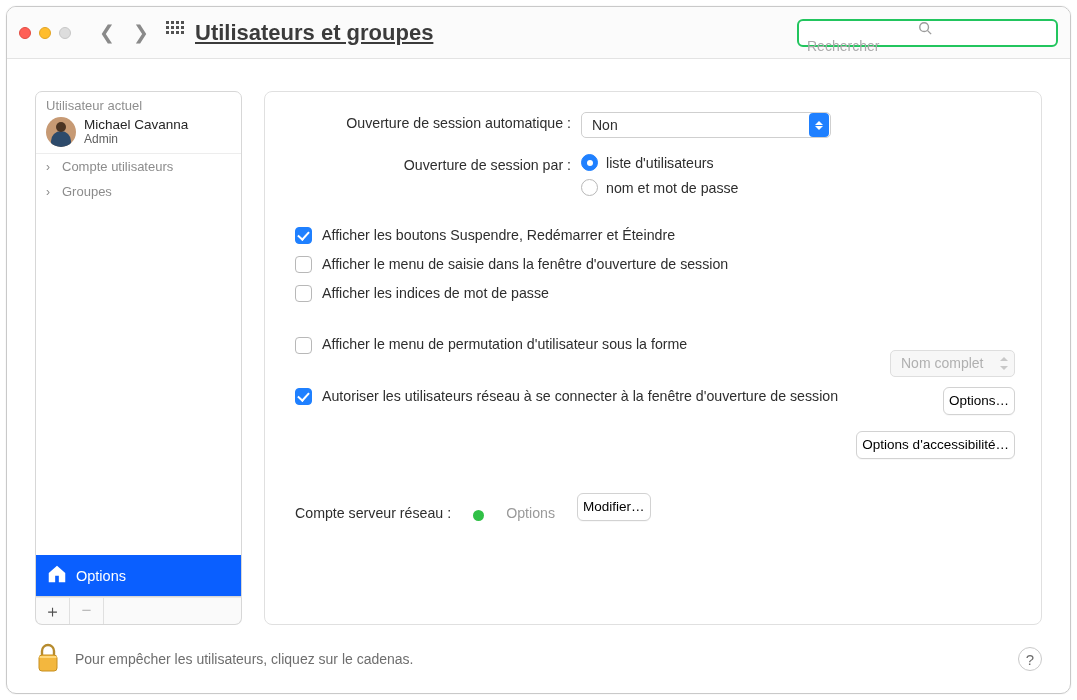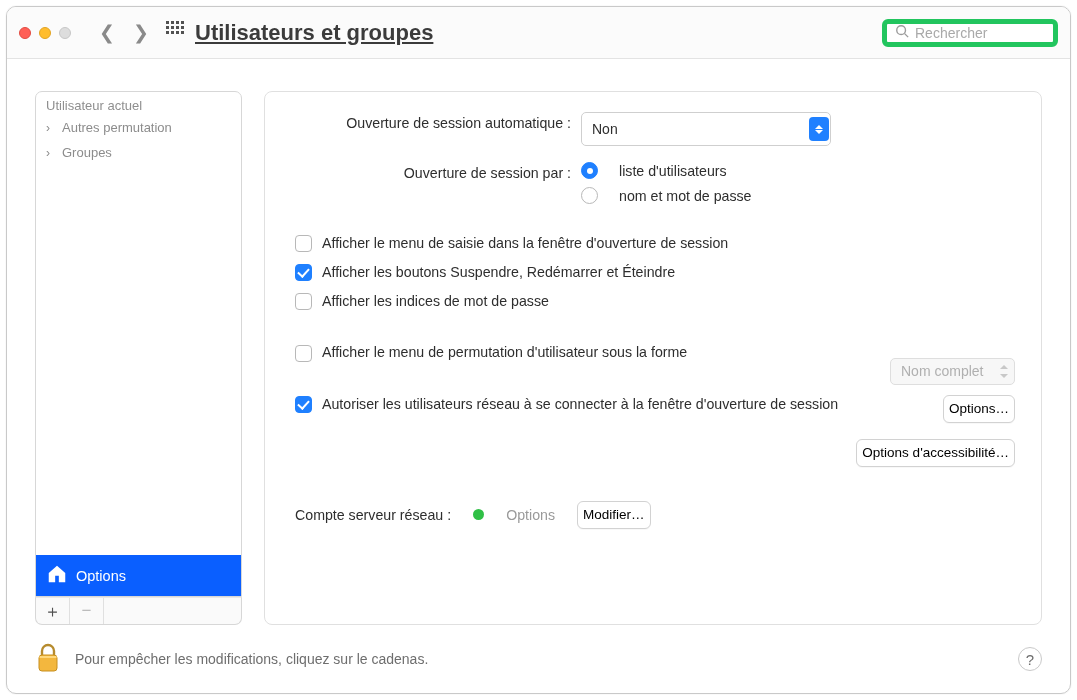--- a/index.html
+++ b/index.html
@@ -61,27 +61,28 @@
     font-size: 22px;
     font-weight: 600;
     margin-left: 0;
     flex: 1;
     color:#3b3b3b;
     text-decoration:underline;
   }
 
   .search {
     display:flex; align-items:center;
-    border:5px solid #22c55e;
+    border:2px solid #22c55e;
     border-radius: 6px;
     background:#fff;
     height:28px;
-    width:176px;
+    width:261px;
     padding:0 8px;
     color:#9c9c9c;
+    flex-direction:column;
   }
   .search svg { width:14px; height:14px; margin-right:6px; }
   .search input {
     border:none; outline:none; font-size:14px; color:#333; width:100%;
     background:transparent;
   }
   .search input::placeholder { color:#a9a9a9; }
 
   
   .body {
@@ -196,34 +197,34 @@
     border-radius:8px;
     padding: 20px 26px 20px 26px;
     display:flex;
     flex-direction:column;
     gap: 10px;
     font-size: 14.2px;
     color:#2e2e2e;
   }
   .row {
     display:flex;
-    align-items:center;
+    align-items:flex-end;
     gap:10px;
   }
   .row.labelrow {
     align-items:flex-start;
   }
   .form-label {
     width: 280px;
     text-align:right;
     padding-top:3px;
   }
   .select-popup {
     flex:0 0 250px;
-    height:34px;
+    height:26px;
     border:1px solid #cfcfcf;
     border-radius:5px;
     display:flex;
     align-items:center;
     justify-content:space-between;
     padding:0 0 0 10px;
     font-size:14px;
     background:#fff;
   }
   .popup-arrows {
@@ -255,21 +256,21 @@
     background:#1f80ff;
   }
   .radio.checked::after {
     content:""; position:absolute;
     left:4.5px; top:4.5px;
     width:6px; height:6px; border-radius:50%;
     background:#fff;
   }
 
   .radio-stack { display:flex; flex-direction:column; gap:8px; }
-  .radio-line { display:flex; align-items:center; gap:21px;text-align:center; }
+  .radio-line { display:flex; align-items:center; gap:8px;text-align:center; }
 
   .checkbox-row {
     display:flex; align-items:flex-start; gap:10px;
     padding-left: 4px;
   }
   .chk {
     appearance:none;
     width:17px; height:17px;
     border-radius:4px;
     border:1px solid #b8b8b8;
@@ -413,24 +414,31 @@
       <input type="text" placeholder="Rechercher" style="">
     </div>
   </div>
 
   <div class="body">
 
     <div class="sidebar-outer">
       <div class="sidebar">
         <div class="sidebar-section-label">Utilisateur actuel</div>
 
+        <div class="curr-user">
+          <div class="avatar"></div>
+          <div class="user-name-line">
+            <div class="user-name">Michael Cavanna</div>
+            <div class="user-role">Admin</div>
+          </div>
+        </div>
 
         <div class="sidebar-row">
           <span class="chev">›</span>
-          <span>Autres permutation</span>
+          <span>Compte utilisateurs</span>
         </div>
         <div class="sidebar-row">
           <span class="chev">›</span>
           <span>Groupes</span>
         </div>
 
         <div class="sidebar-spacer"></div>
 
         <div class="options-row">
           <span>
@@ -475,27 +483,27 @@
           <label class="radio-line">
             <span class="radio"></span>
             <span>nom et mot de passe</span>
           </label>
         </div>
       </div>
 
       <div style="height:10px"></div>
 
       <label class="checkbox-row">
+        <span class="chk checked"></span>
+        <span class="chk-label">Afficher les boutons Suspendre, Redémarrer et Éteindre</span>
+      </label>
+
+      <label class="checkbox-row">
         <span class="chk"></span>
         <span class="chk-label">Afficher le menu de saisie dans la fenêtre d'ouverture de session</span>
-      </label>
-
-      <label class="checkbox-row">
-        <span class="chk checked"></span>
-        <span class="chk-label">Afficher les boutons Suspendre, Redémarrer et Éteindre</span>
       </label>
 
       <label class="checkbox-row">
         <span class="chk"></span>
         <span class="chk-label">Afficher les indices de mot de passe</span>
       </label>
 
       <div class="checkbox-row" style="align-items:center;">
         <label style="display:flex;align-items:center;gap:10px;">
           <span class="chk"></span>
@@ -530,18 +538,18 @@
   </div>
 
   <div class="footer">
     <span class="lock">
       <svg viewBox="0 0 26 31">
         <path d="M7 13 V9 a6 6 0 0 1 12 0 V13" fill="none" stroke="#b68b2e" stroke-width="2.4" stroke-linecap="round"></path>
         <rect x="4" y="13" width="18" height="16" rx="3" fill="#f3b73e" stroke="#c78f1f"></rect>
         <rect x="4.5" y="14" width="17" height="2" fill="#ffd87b"></rect>
       </svg>
     </span>
-    <span>Pour empêcher les modifications, cliquez sur le cadenas.</span>
+    <span>Pour empêcher les utilisateurs, cliquez sur le cadenas.</span>
     <span class="help">
       <span>?</span>
     </span>
   </div>
 </div>
 
 </body></html>

